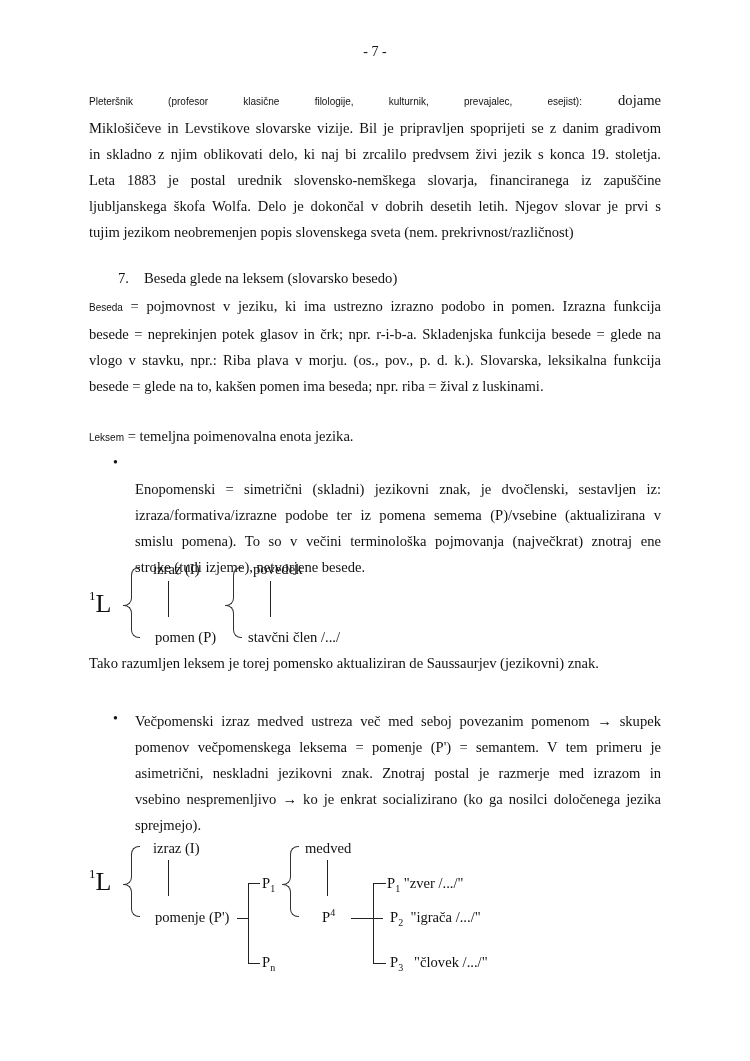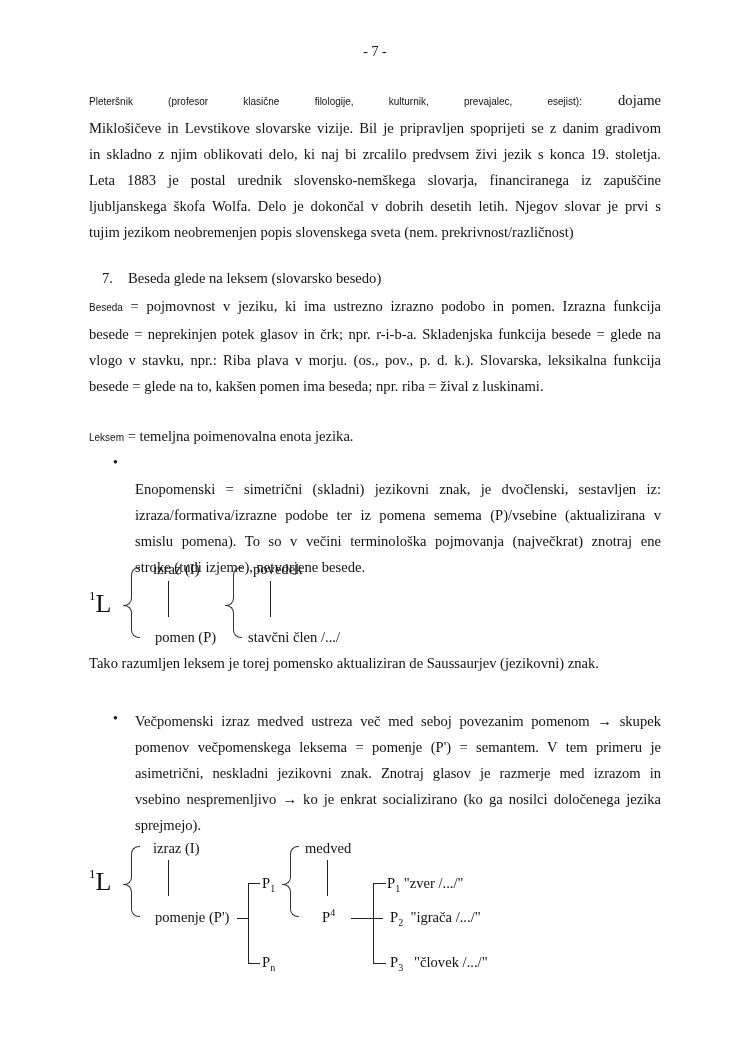--- a/index.html
+++ b/index.html
@@ -6,21 +6,21 @@
     body {
       width: 750px; height: 1061px; position: relative; overflow: hidden;
       font-family: "Liberation Serif", serif; color: #111; font-size: 14.6px;
     }
     .abs { position: absolute; white-space: nowrap; }
     .sans { font-family: "Liberation Sans", sans-serif; font-size: 10px; }
     .page-num { left: 0; width: 750px; top: 44px; text-align: center; font-size: 14px; }
     .para { position: absolute; left: 89px; width: 572px; line-height: 26px; text-align: justify; }
     .line { display: block; text-align: justify; text-align-last: justify; white-space: nowrap; }
     .line.last { text-align-last: left; }
-    .heading { left: 102px; top: 270px; }
+    .heading { left: 118px; top: 270px; }
     .heading .num { display: inline-block; width: 26px; }
     .bullet-dot { position: absolute; left: 113px; font-size: 14px; }
     .bullet-text { position: absolute; left: 135px; width: 526px; line-height: 26px; }
     .L { font-size: 26px; text-align: right; }
     .L sup { font-size: 13px; vertical-align: 12px; }
     .brace { position: absolute; border: 1.2px solid #333; border-right: none; }
     .vline { position: absolute; width: 1px; background: #222; }
     .hline { position: absolute; height: 1px; background: #222; }
     sub, sup { font-size: 10px; }
   </style>
@@ -80,21 +80,21 @@
   <div class="vline" style="left:270px; top:581px; height:36px;"></div>
   <div class="abs" style="left:248px; top:629px;">stavčni člen /.../</div>
 </div>
 
 <div class="abs" style="left:89px; top:655px;">Tako razumljen leksem je torej pomensko aktualiziran de Saussaurjev (jezikovni) znak.</div>
 
 <div class="bullet-dot" style="top:711px;">•</div>
 <div class="bullet-text" style="top:708px;">
   <span class="line">Večpomenski izraz medved ustreza več med seboj povezanim pomenom → skupek</span>
   <span class="line">pomenov večpomenskega leksema = pomenje (P') = semantem. V tem primeru je</span>
-  <span class="line">asimetrični, neskladni jezikovni znak. Znotraj glasov je razmerje med izrazom in</span>
+  <span class="line">asimetrični, neskladni jezikovni znak. Znotraj postal je razmerje med izrazom in</span>
   <span class="line">vsebino nespremenljivo → ko je enkrat socializirano (ko ga nosilci določenega jezika</span>
   <span class="line last">sprejmejo).</span>
 </div>
 
 <div>
   <div class="abs L" style="left:89px; top:866px;"><sup>1</sup><span>L</span></div>
 
   <div class="brace" style="left:131px; top:846px; width:8px; height:30px; border-bottom:none; border-radius:8px 0 0 0;"></div>
   <div class="brace" style="left:123px; top:876px; width:8px; height:8px; border:none; border-right:1.2px solid #333; border-bottom:1.2px solid #333; border-radius:0 0 8px 0;"></div>
   <div class="brace" style="left:123px; top:884px; width:8px; height:8px; border:none; border-right:1.2px solid #333; border-top:1.2px solid #333; border-radius:0 8px 0 0;"></div>

